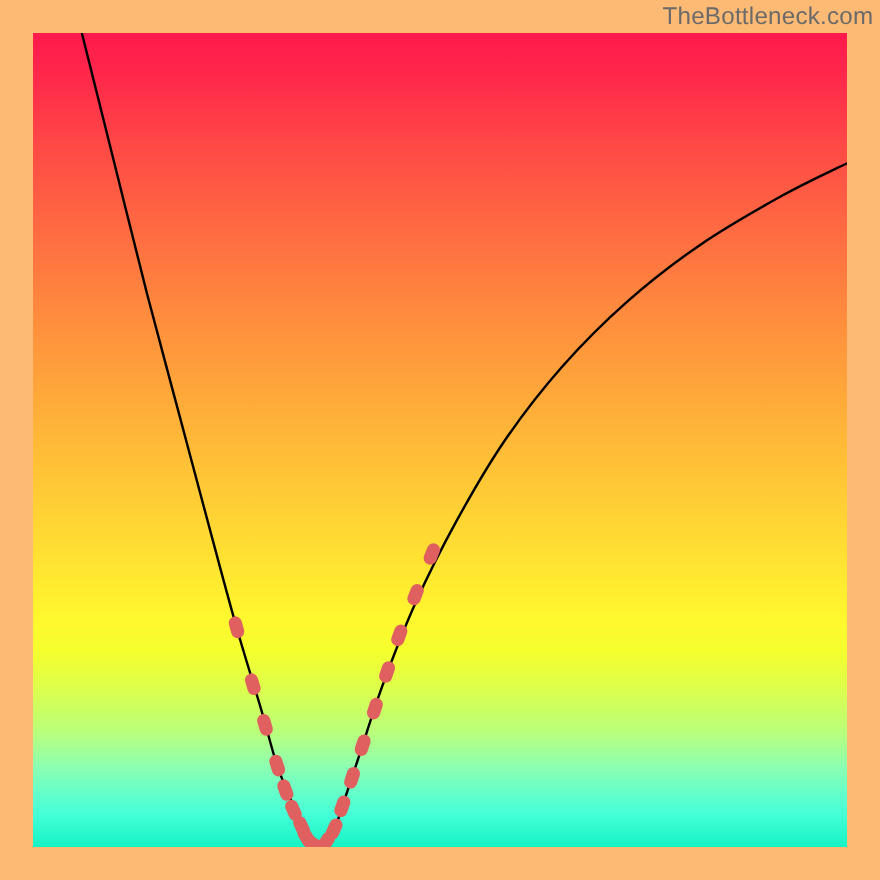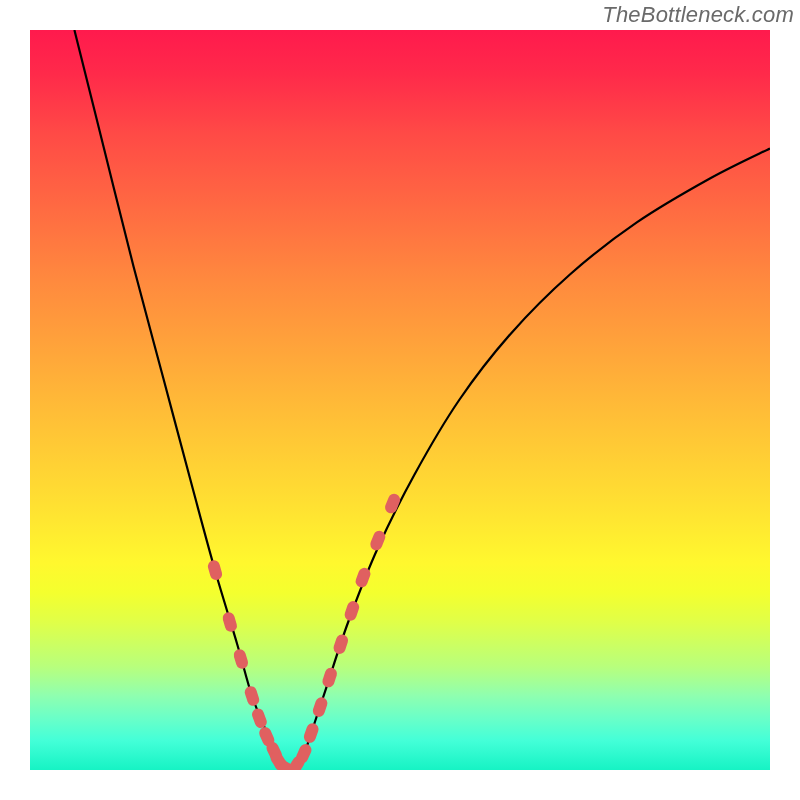--- a/index.html
+++ b/index.html
@@ -10,22 +10,21 @@
     overflow: hidden;
     background: #000;
     font-family: Arial, Helvetica, sans-serif;
   }
   .frame {
     position: absolute;
     left: 0;
     top: 0;
     width: 800px;
     height: 800px;
-    background: #ffffff;
-    font-style: italic;
+    background: #fdba74;
   }
   .plot {
     position: absolute;
     left: 30px;
     top: 30px;
     width: 740px;
     height: 740px;
     background: linear-gradient(to bottom,
       #ff1a4d 0%,
       #ff2a4a 6%,

